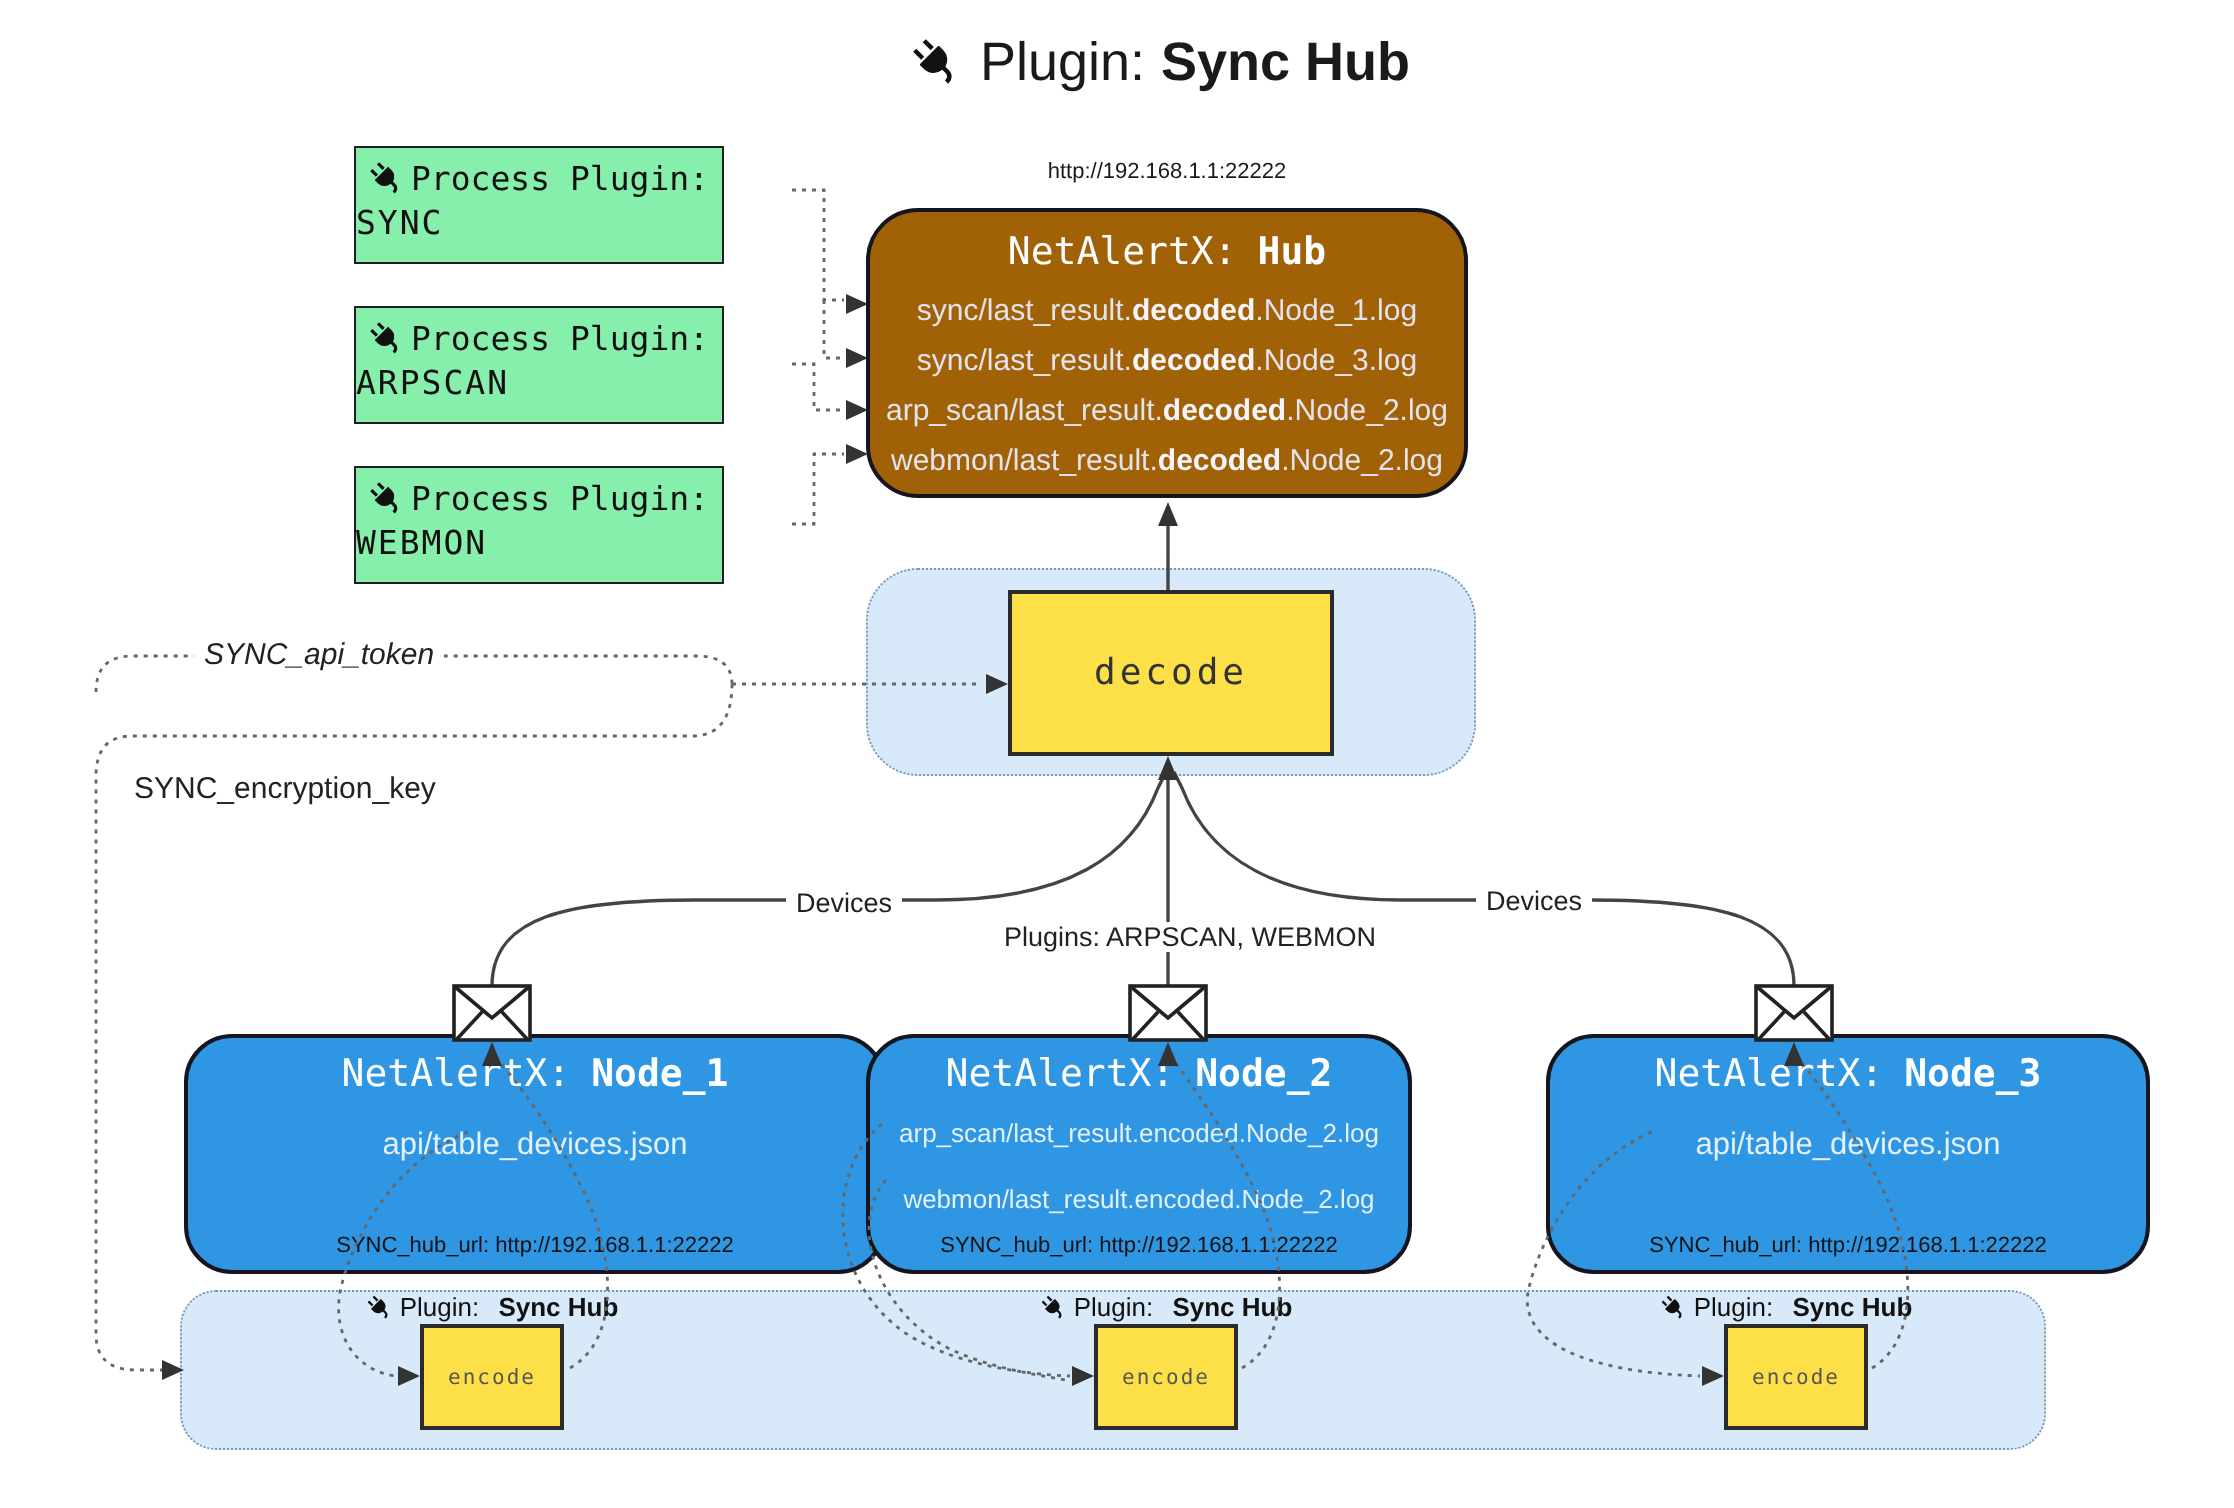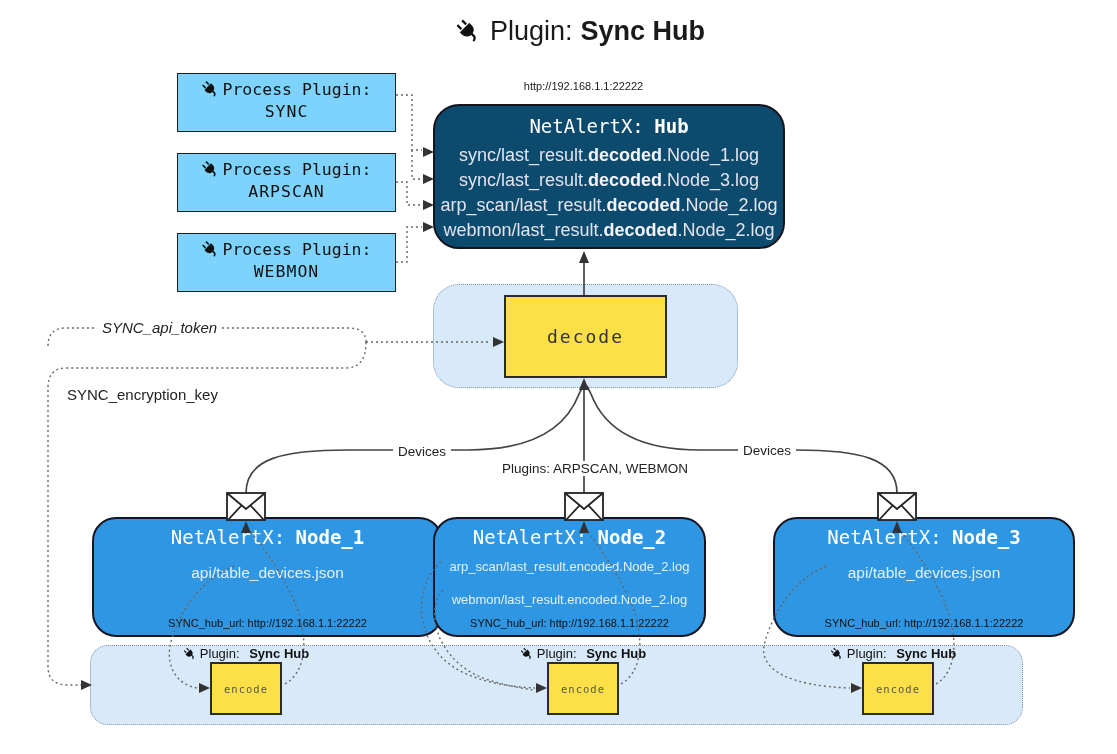--- a/index.html
+++ b/index.html
@@ -11,35 +11,35 @@
   #overlay{position:absolute;left:0;top:0;z-index:2;pointer-events:none;}
   .z3{z-index:3;}
 
   
   .title-bar{left:330px;top:16px;width:500px;display:flex;align-items:center;
              justify-content:center;gap:8px;font-size:27px;color:#1a1a1a;}
   .title-bar b{font-weight:700;}
   svg.plug{fill:#111;transform:rotate(-45deg);flex:0 0 auto;}
 
   
-  .pp-box{width:219px;height:59px;background:#7dd3fc;border:1.8px solid #1f1f1f;
-          box-sizing:border-box;text-align:center;color:#111;}
+  .pp-box{width:185px;height:59px;background:#86efac;border:1.8px solid #1f1f1f;
+          box-sizing:border-box;color:#111;}
   .pp-l1{display:flex;align-items:center;justify-content:center;gap:2px;
          font-size:16.5px;margin-top:6px;}
   .pp-l2{font-size:16.5px;margin-top:3px;letter-spacing:1px;}
 
   
   .hub-url{left:433px;top:80px;width:301px;text-align:center;font-size:11px;color:#1a1a1a;}
-  .hub-box{left:433px;top:104px;width:352px;height:145px;background:#0c4a6e;
+  .hub-box{left:433px;top:104px;width:301px;height:145px;background:#a16207;
            border:2px solid #15151f;border-radius:26px;box-sizing:border-box;
            color:#fff;text-align:center;}
   .hub-title{font-size:19px;margin-top:9px;}
   .hub-title b{font-weight:700;}
   .t-gap{margin-left:0.55em;}
-  .hub-log{font-size:18px;color:#e3e3ee;height:25px;line-height:25px;white-space:nowrap;}
+  .hub-log{font-size:15px;color:#e3e3ee;height:25px;line-height:25px;white-space:nowrap;}
   .hub-log b{color:#f4f4fa;}
   .hub-logs{margin-top:6px;}
 
   
   .blue-cont{background:#d8e9f9;border:1.6px dotted #7d95b5;box-sizing:border-box;}
   .decode-cont{left:433px;top:284px;width:305px;height:104px;border-radius:26px;}
   .white-op{background:#fde047;border:2px solid #2b2b2b;box-sizing:border-box;
             display:flex;align-items:center;justify-content:center;color:#333;}
   .decode-box{left:504px;top:295px;width:163px;height:83px;font-size:18px;letter-spacing:2px;}
 

